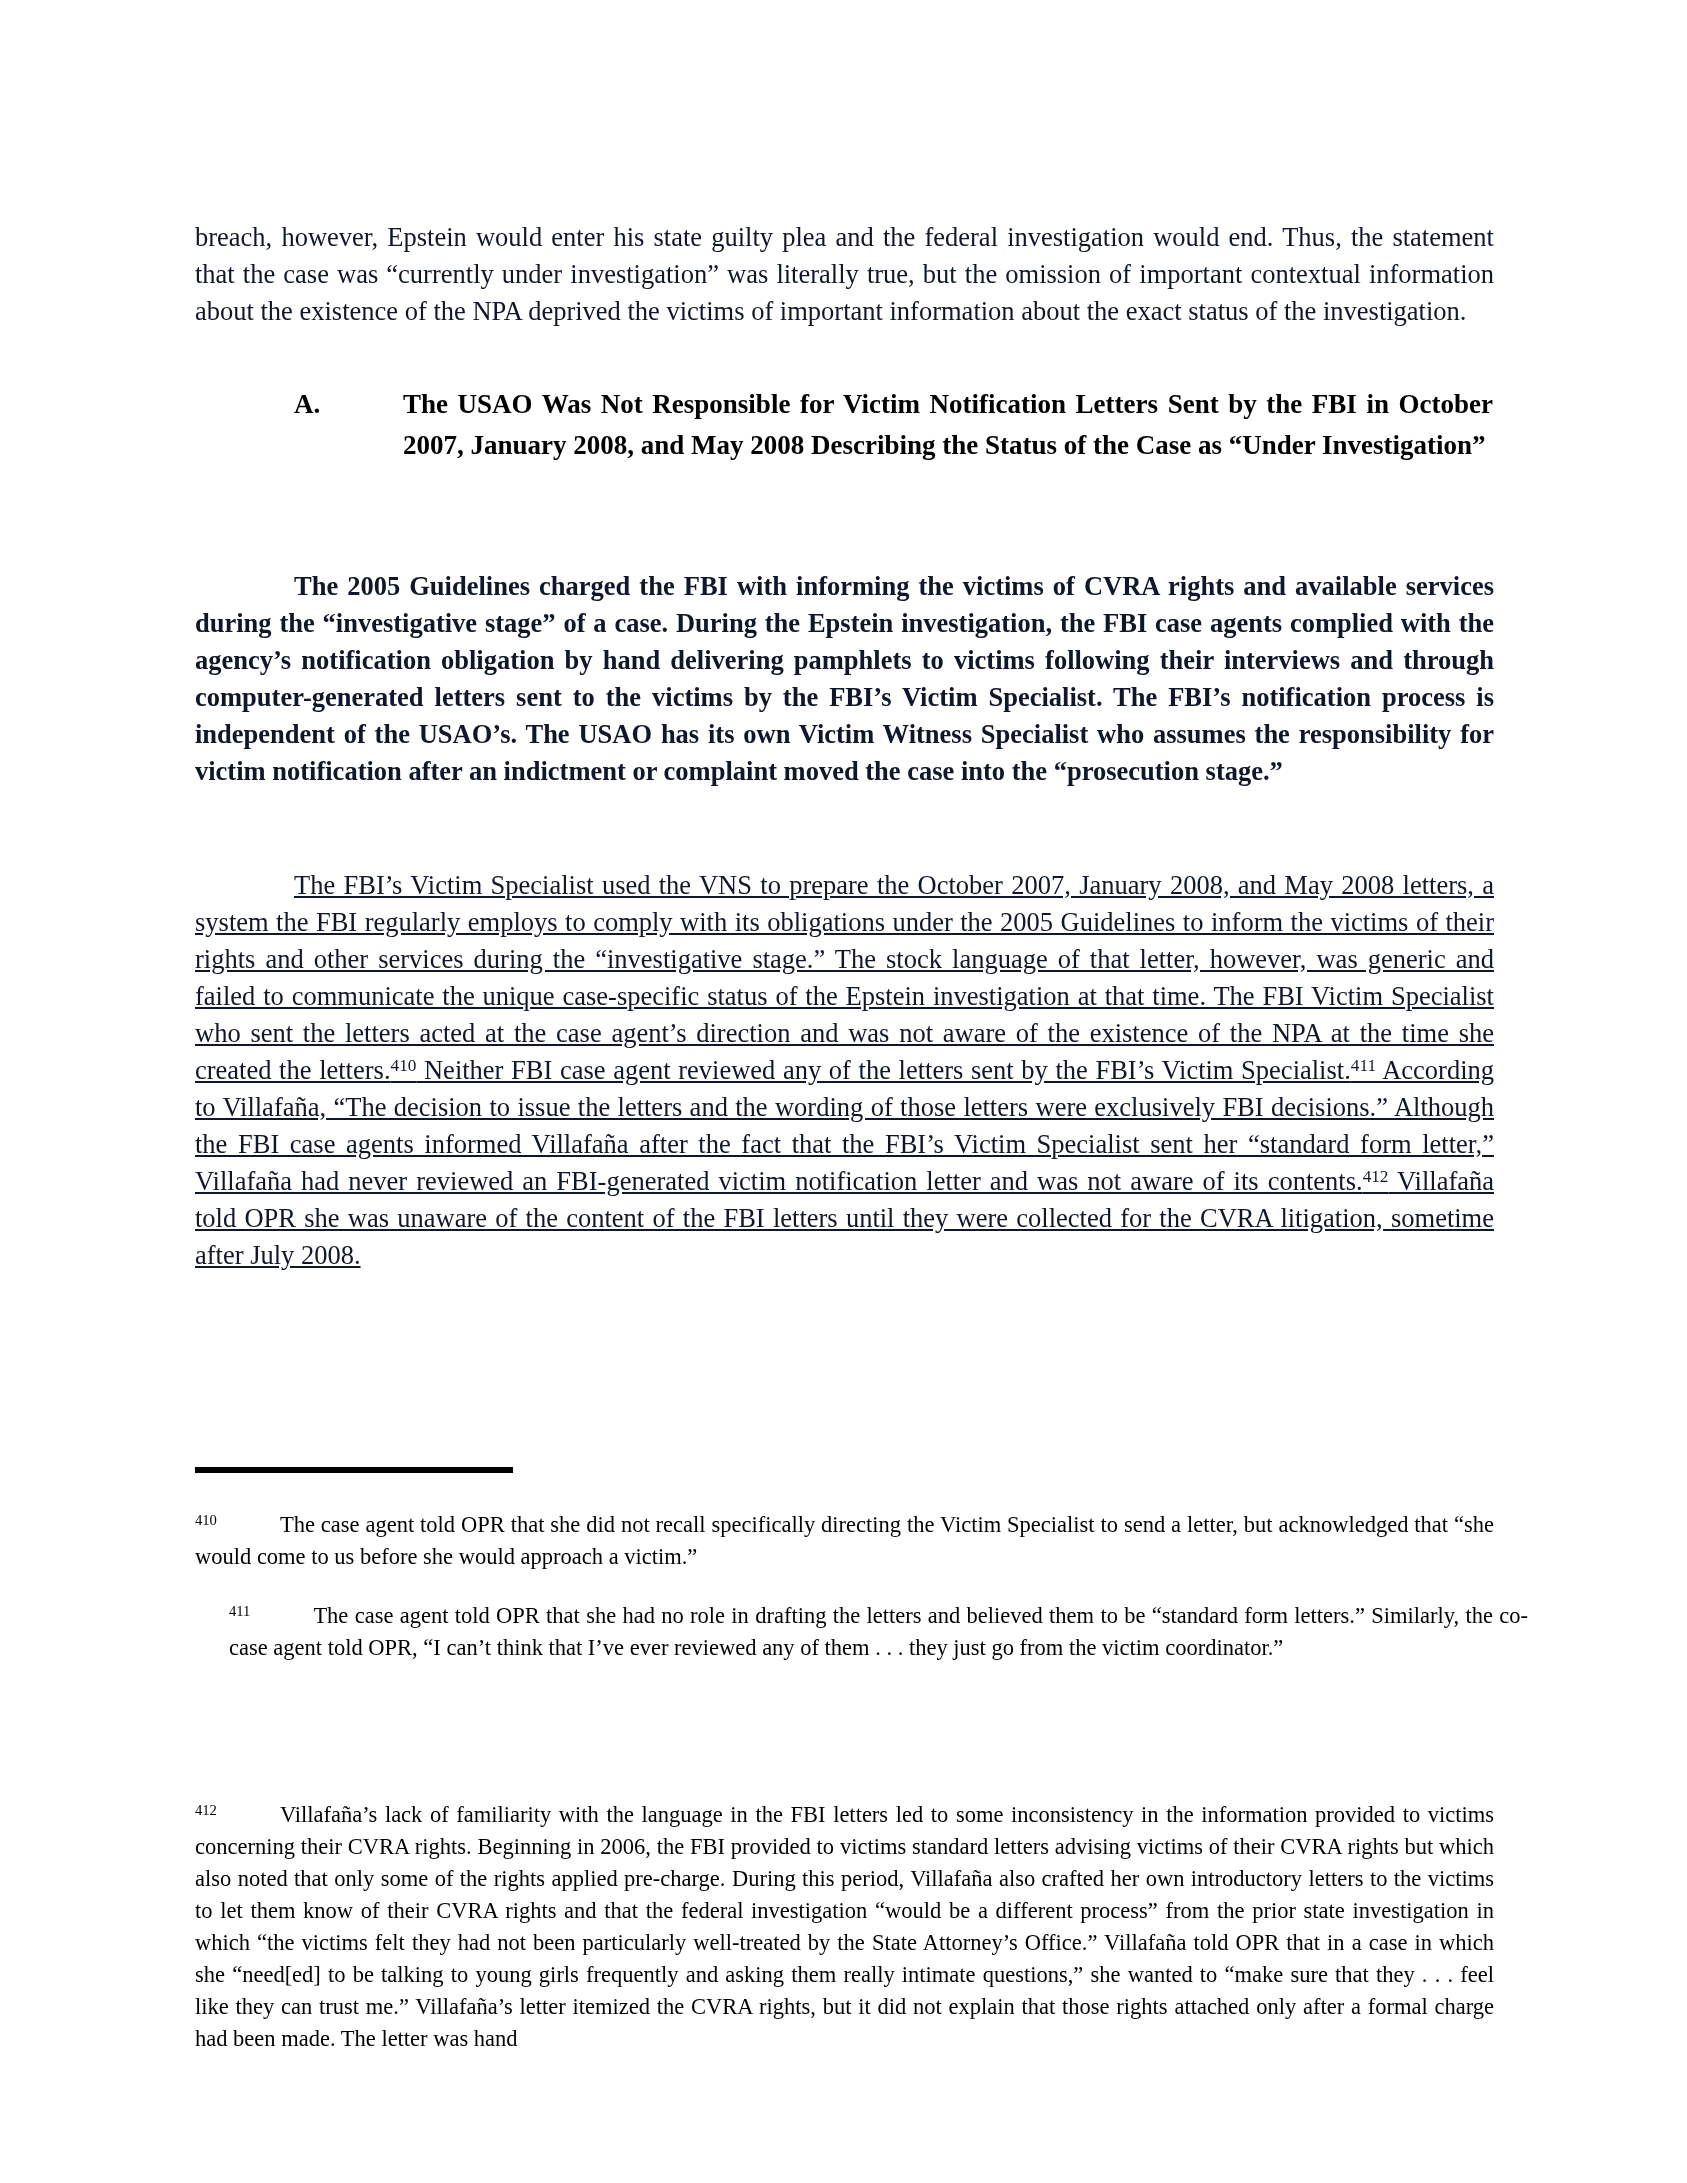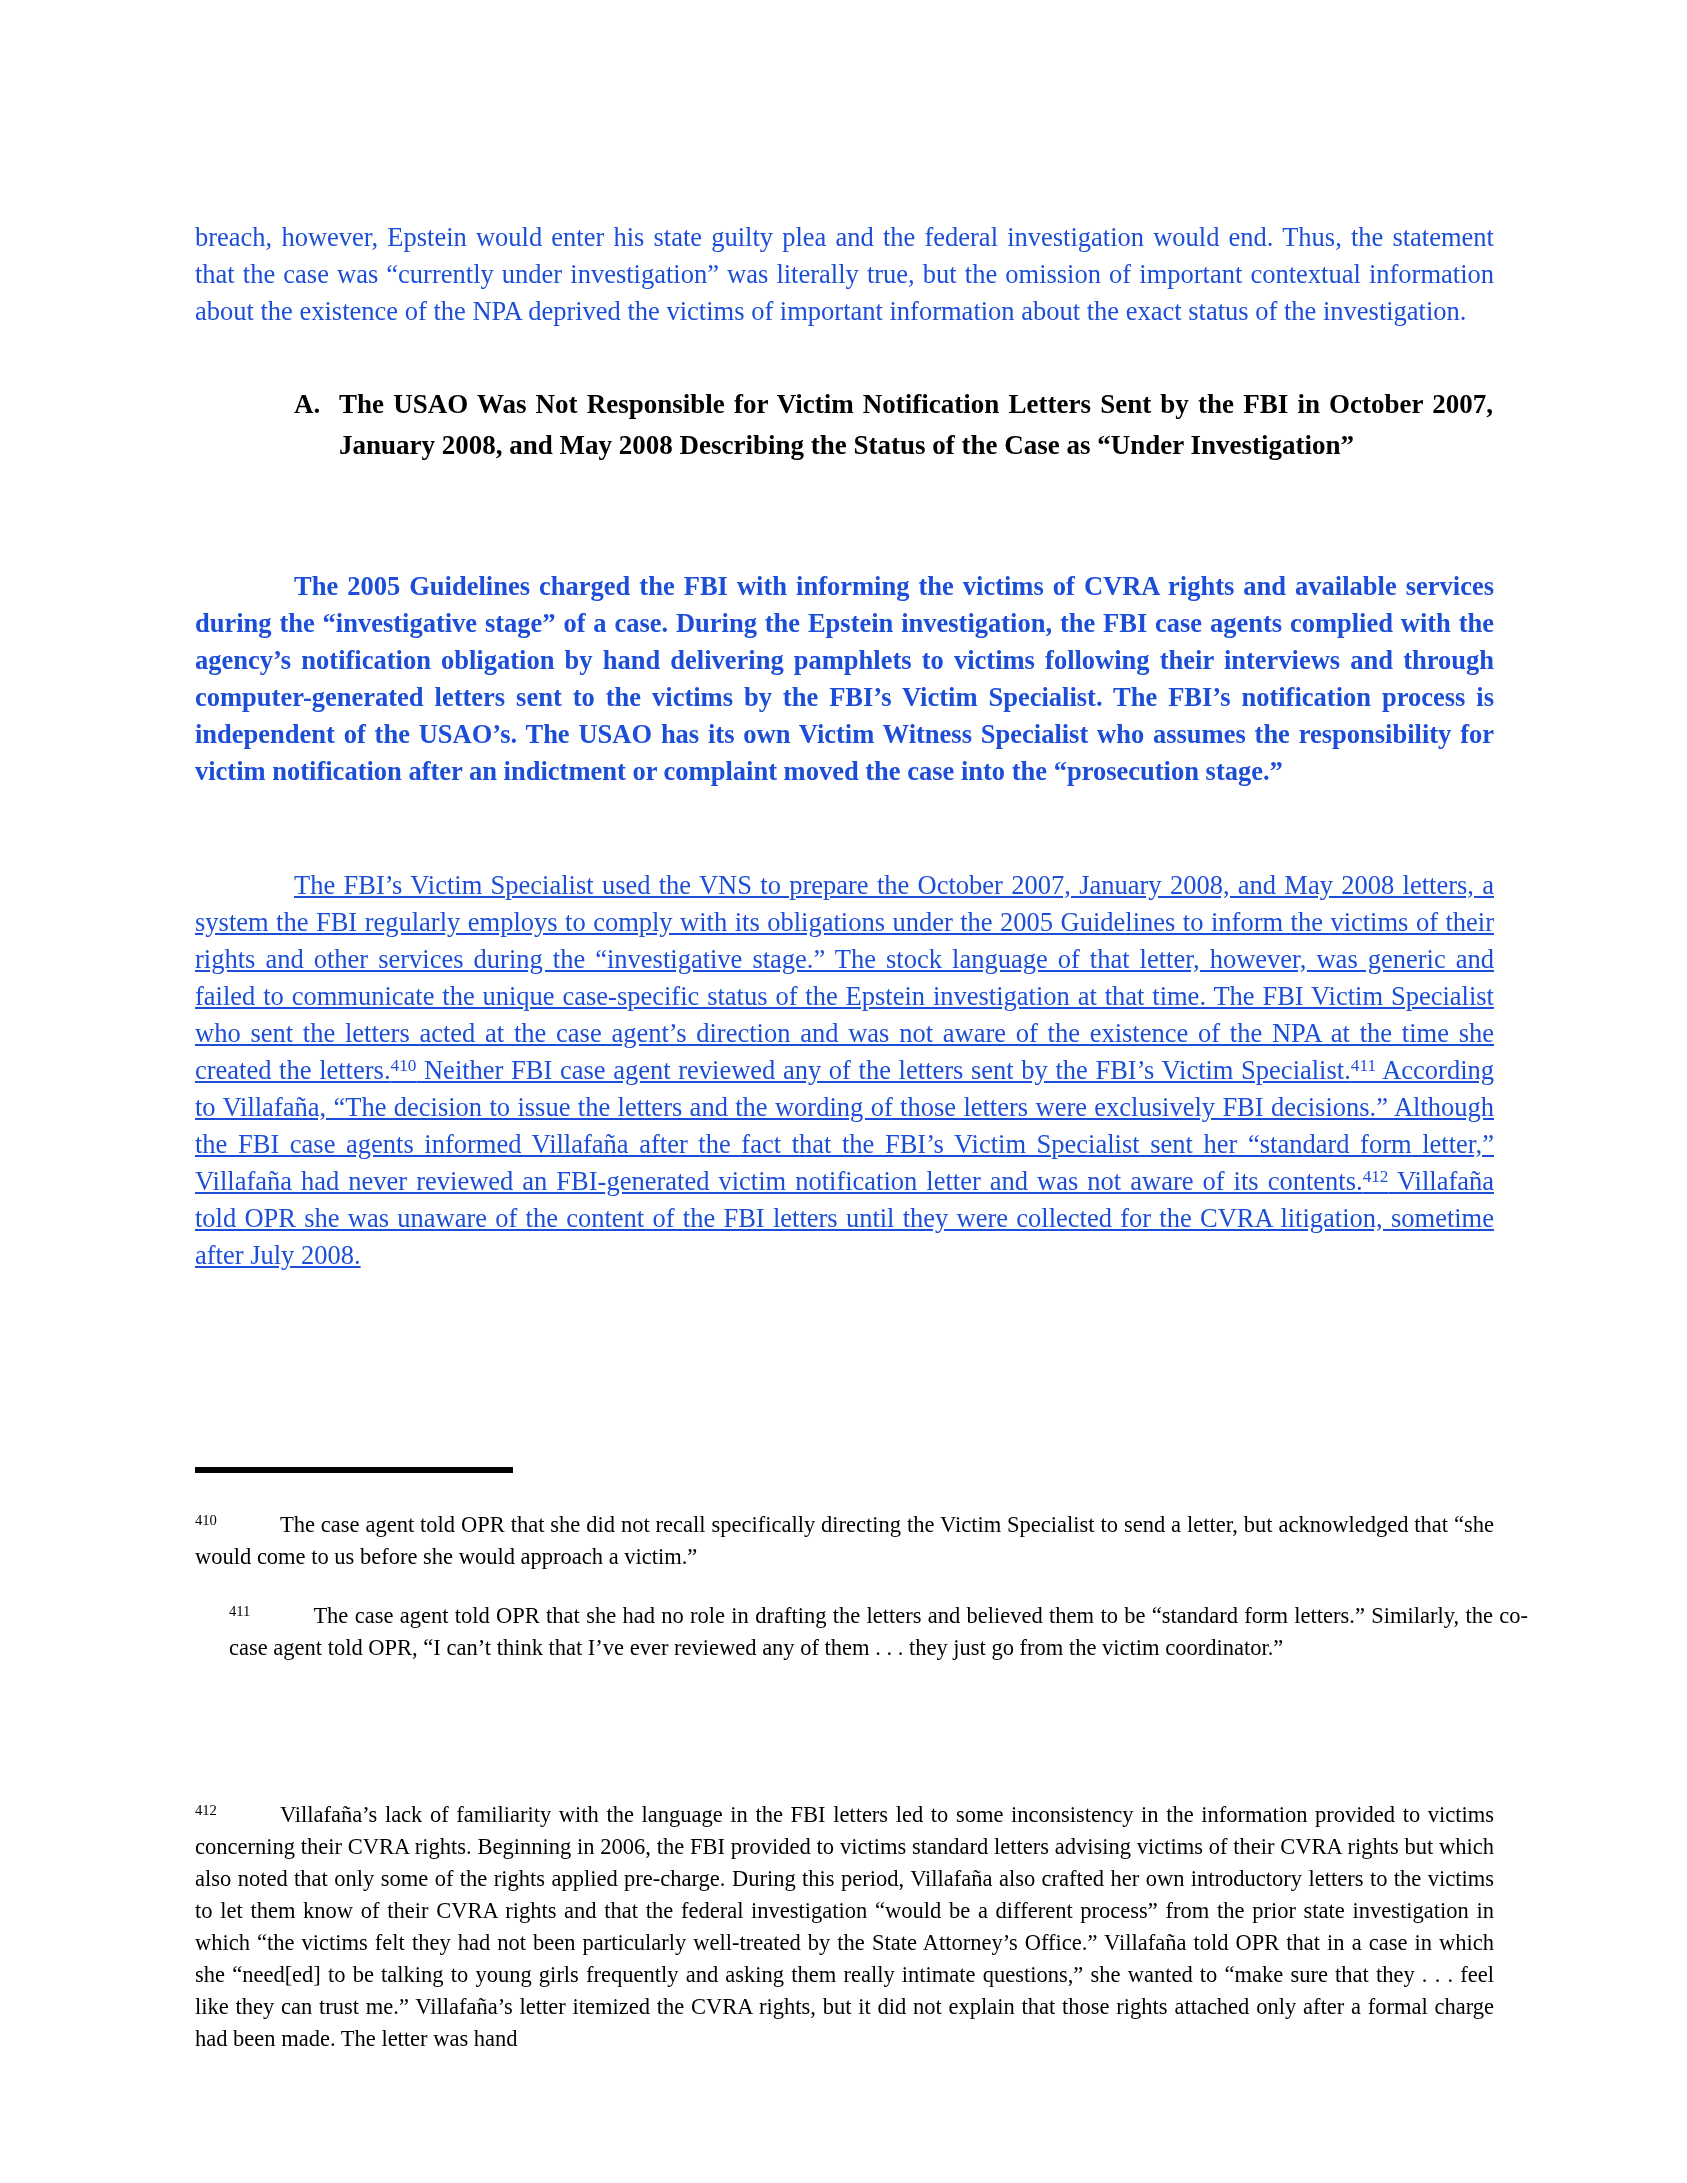--- a/index.html
+++ b/index.html
@@ -15,21 +15,21 @@
     color: #000000;
     font-family: "Liberation Serif", "DejaVu Serif", serif;
   }
   .body-text {
     position: absolute;
     left: 195px;
     width: 1299px;
     font-size: 26.5px;
     line-height: 37px;
     text-align: justify;
-    color: #1d4ed8;
+    color: #0f172a;
   }
   .para-intro   { top: 192px; text-indent: 0; }
   .para-body    { text-indent: 99px; }
   .para-2       { top: 541px; font-weight: bold; }
   .para-3       { top: 840px; text-decoration: underline; }
 
   .section-heading {
     position: absolute;
     left: 294px;
     top: 384px;
@@ -37,21 +37,21 @@
     font-size: 27px;
     line-height: 41px;
     font-weight: bold;
   }
   .heading-label {
     position: absolute;
     left: 0;
     top: 0;
   }
   .heading-text {
-    margin-left: 45px;
+    margin-left: 109px;
     text-align: justify;
   }
 
   .footnote-rule {
     position: absolute;
     left: 195px;
     top: 1467px;
     width: 318px;
     height: 6px;
     background: #000000;

